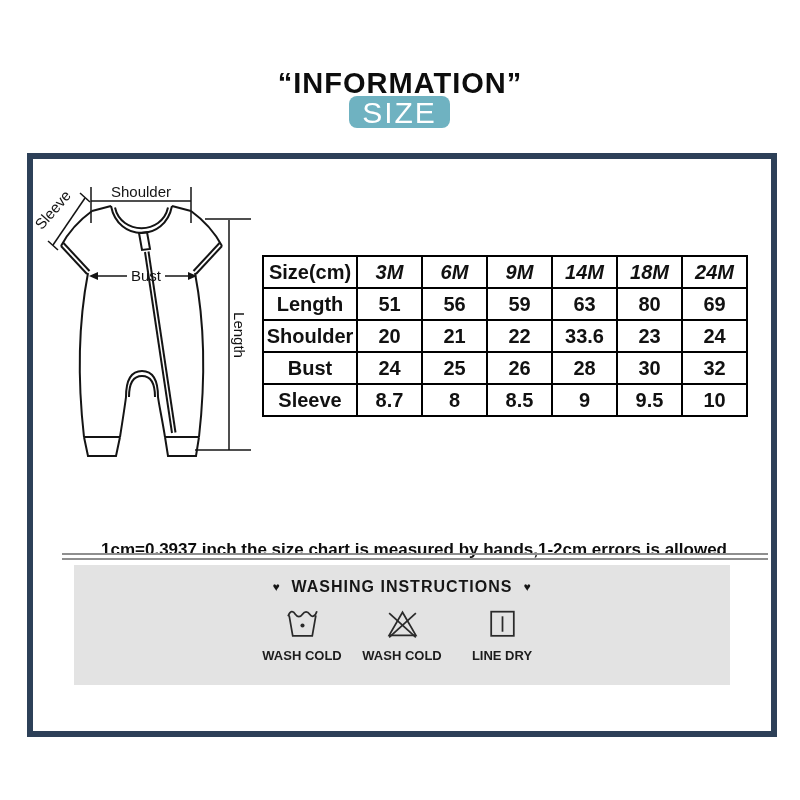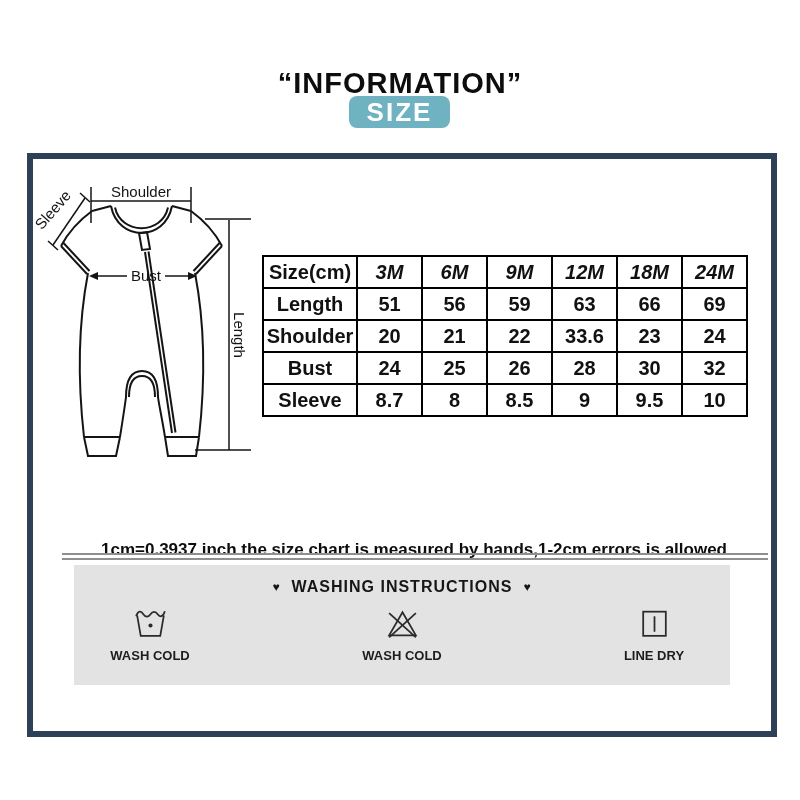--- a/index.html
+++ b/index.html
@@ -3,21 +3,21 @@
 <meta charset="utf-8">
 <style>
   html,body{margin:0;padding:0;background:#fff;}
   body{width:800px;height:800px;position:relative;overflow:hidden;
        font-family:"Liberation Sans","DejaVu Sans",sans-serif;color:#111;}
 
   .page-title{position:absolute;top:48px;left:0;width:800px;text-align:center;
     font-size:29px;font-weight:bold;letter-spacing:1px;color:#0d0d0d;}
 
   .size-badge{position:absolute;top:96px;left:349px;width:101px;height:32px;
-    background:#6fb2c1;border-radius:8px;color:#fff;font-size:26px;font-weight:bold;
+    background:#6fb2c1;border-radius:8px;color:#fff;font-size:30px;font-weight:normal;
     letter-spacing:2px;text-align:center;line-height:33px;}
 
   .panel{position:absolute;left:27px;top:153px;width:750px;height:584px;
     border:6px solid #2d4058;box-sizing:border-box;background:#fff;}
 
   .diagram{position:absolute;left:-3px;top:2px;width:232px;height:304px;overflow:visible;}
   .diagram path,.diagram line{stroke:#141414;fill:none;}
   .diagram .garment{stroke-width:2;}
   .diagram .measure{stroke-width:1.5;}
   .diagram text{font-family:"Liberation Sans",sans-serif;font-size:15px;fill:#141414;}
@@ -32,22 +32,22 @@
   .note{position:absolute;left:12px;top:364px;width:738px;text-align:center;
     font-size:17px;font-weight:bold;color:#0d0d0d;}
 
   .double-rule{position:absolute;left:29px;top:394px;width:706px;height:3px;
     border-top:2px solid #8f8f8f;border-bottom:2px solid #8f8f8f;}
 
   .wash-panel{position:absolute;left:41px;top:406px;width:656px;height:120px;background:#e3e3e3;}
   .wash-head{display:flex;justify-content:center;align-items:center;gap:11px;
     margin-top:13px;font-size:16px;font-weight:bold;letter-spacing:1px;color:#161616;}
   .wash-head .heart{font-size:12px;}
-  .wash-items{display:flex;justify-content:space-between;align-items:flex-start;
-    padding:0 26px;margin-top:9px;gap:28px;}
+  .wash-items{display:flex;justify-content:center;align-items:flex-start;
+    padding:0 26px;margin-top:9px;}
   .wash-item{display:flex;flex-direction:column;align-items:center;width:100px;}
   .wash-item svg{width:37px;height:37px;}
   .wash-item svg path,.wash-item svg line,.wash-item svg rect,.wash-item svg circle.o{
     stroke:#2a2a2a;stroke-width:1.7;fill:none;}
   .wash-item svg circle.dot{fill:#2a2a2a;stroke:none;}
   .wash-label{margin-top:6px;font-size:13px;font-weight:bold;color:#1d1d1d;white-space:nowrap;}
 </style>
 </head>
 <body>
 
@@ -103,31 +103,31 @@
       <text x="240" y="340" text-anchor="middle" transform="rotate(90 240 335)">Length</text>
     </svg>
 
     <table class="size-table">
       <tbody>
           <tr>
         <th class="col-label">Size(cm)</th>
         <th class="col-size">3M</th>
         <th class="col-size">6M</th>
         <th class="col-size">9M</th>
-        <th class="col-size">12M</th>
+        <th class="col-size">14M</th>
         <th class="col-size">18M</th>
         <th class="col-size">24M</th>
       </tr>
       <tr>
         <td>Length</td>
         <td>51</td>
         <td>56</td>
         <td>59</td>
         <td>63</td>
-        <td>66</td>
+        <td>80</td>
         <td>69</td>
       </tr>
       <tr>
         <td>Shoulder</td>
         <td>20</td>
         <td>21</td>
         <td>22</td>
         <td>33.6</td>
         <td>23</td>
         <td>24</td>

